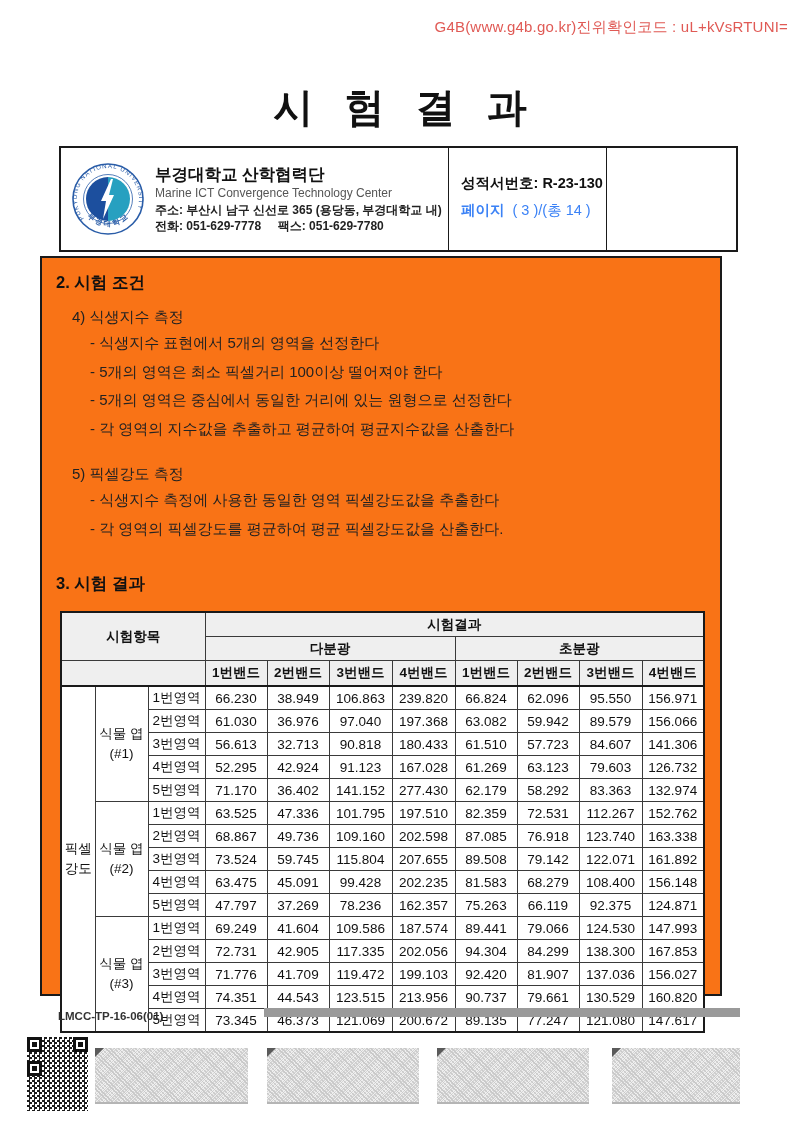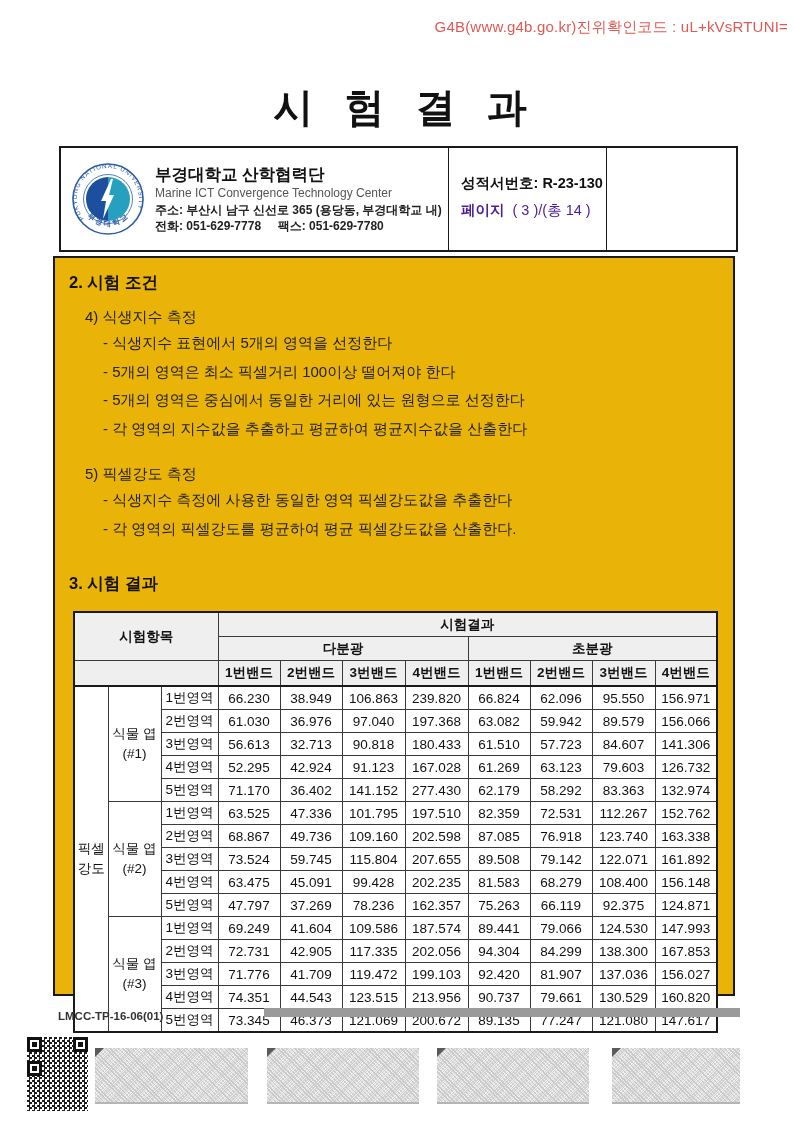--- a/index.html
+++ b/index.html
@@ -23,26 +23,26 @@
   .hb-org{width:387px;display:flex;align-items:center;padding:6px 4px 6px 10px;}
   .hb-report{width:158px;border-left:1.5px solid #1a1a1a;padding:26px 0 0 12px;}
   .hb-empty{flex:1;border-left:1.5px solid #1a1a1a;}
   .logo-wrap{width:74px;height:74px;flex:0 0 74px;margin-right:10px;}
   .org-lines{line-height:1.25;}
   .org-kr{font-size:16.5px;font-weight:bold;color:#111;}
   .org-en{font-size:12px;color:#555;margin:1px 0 2px;}
   .org-addr,.org-tel{font-size:12px;font-weight:bold;color:#222;margin-top:1px;}
   .rep-line{font-size:14.5px;font-weight:bold;color:#111;margin-bottom:8px;white-space:nowrap;}
   .rep-line .val{font-weight:bold;}
-  .page-line{font-size:14.5px;color:#4c1d95;white-space:nowrap;}
+  .page-line{font-size:14.5px;color:#3b82f6;white-space:nowrap;}
   .page-line .lbl{font-weight:bold;margin-right:8px;}
 
   
-  .content-box{left:53px;top:256px;width:682px;height:740px;border:2px solid #1a1a1a;
-    box-sizing:border-box;padding:14px 12px 0 14px;background:#eab308;}
+  .content-box{left:40px;top:256px;width:682px;height:740px;border:2px solid #1a1a1a;
+    box-sizing:border-box;padding:14px 12px 0 14px;background:#f97316;}
   .sec-heading{font-size:16.5px;font-weight:bold;color:#111;}
   .sub-title{font-size:15px;color:#222;margin:14px 0 2px 16px;}
   .bullet-list{margin-left:34px;}
   .bullet{font-size:15px;color:#222;line-height:28.5px;white-space:nowrap;}
   .gap-lg{margin-top:22px;}
   .sec3{margin-top:30px;}
 
   
   table.results{border-collapse:collapse;table-layout:fixed;width:643px;
     margin:16px 0 0 4px;}

